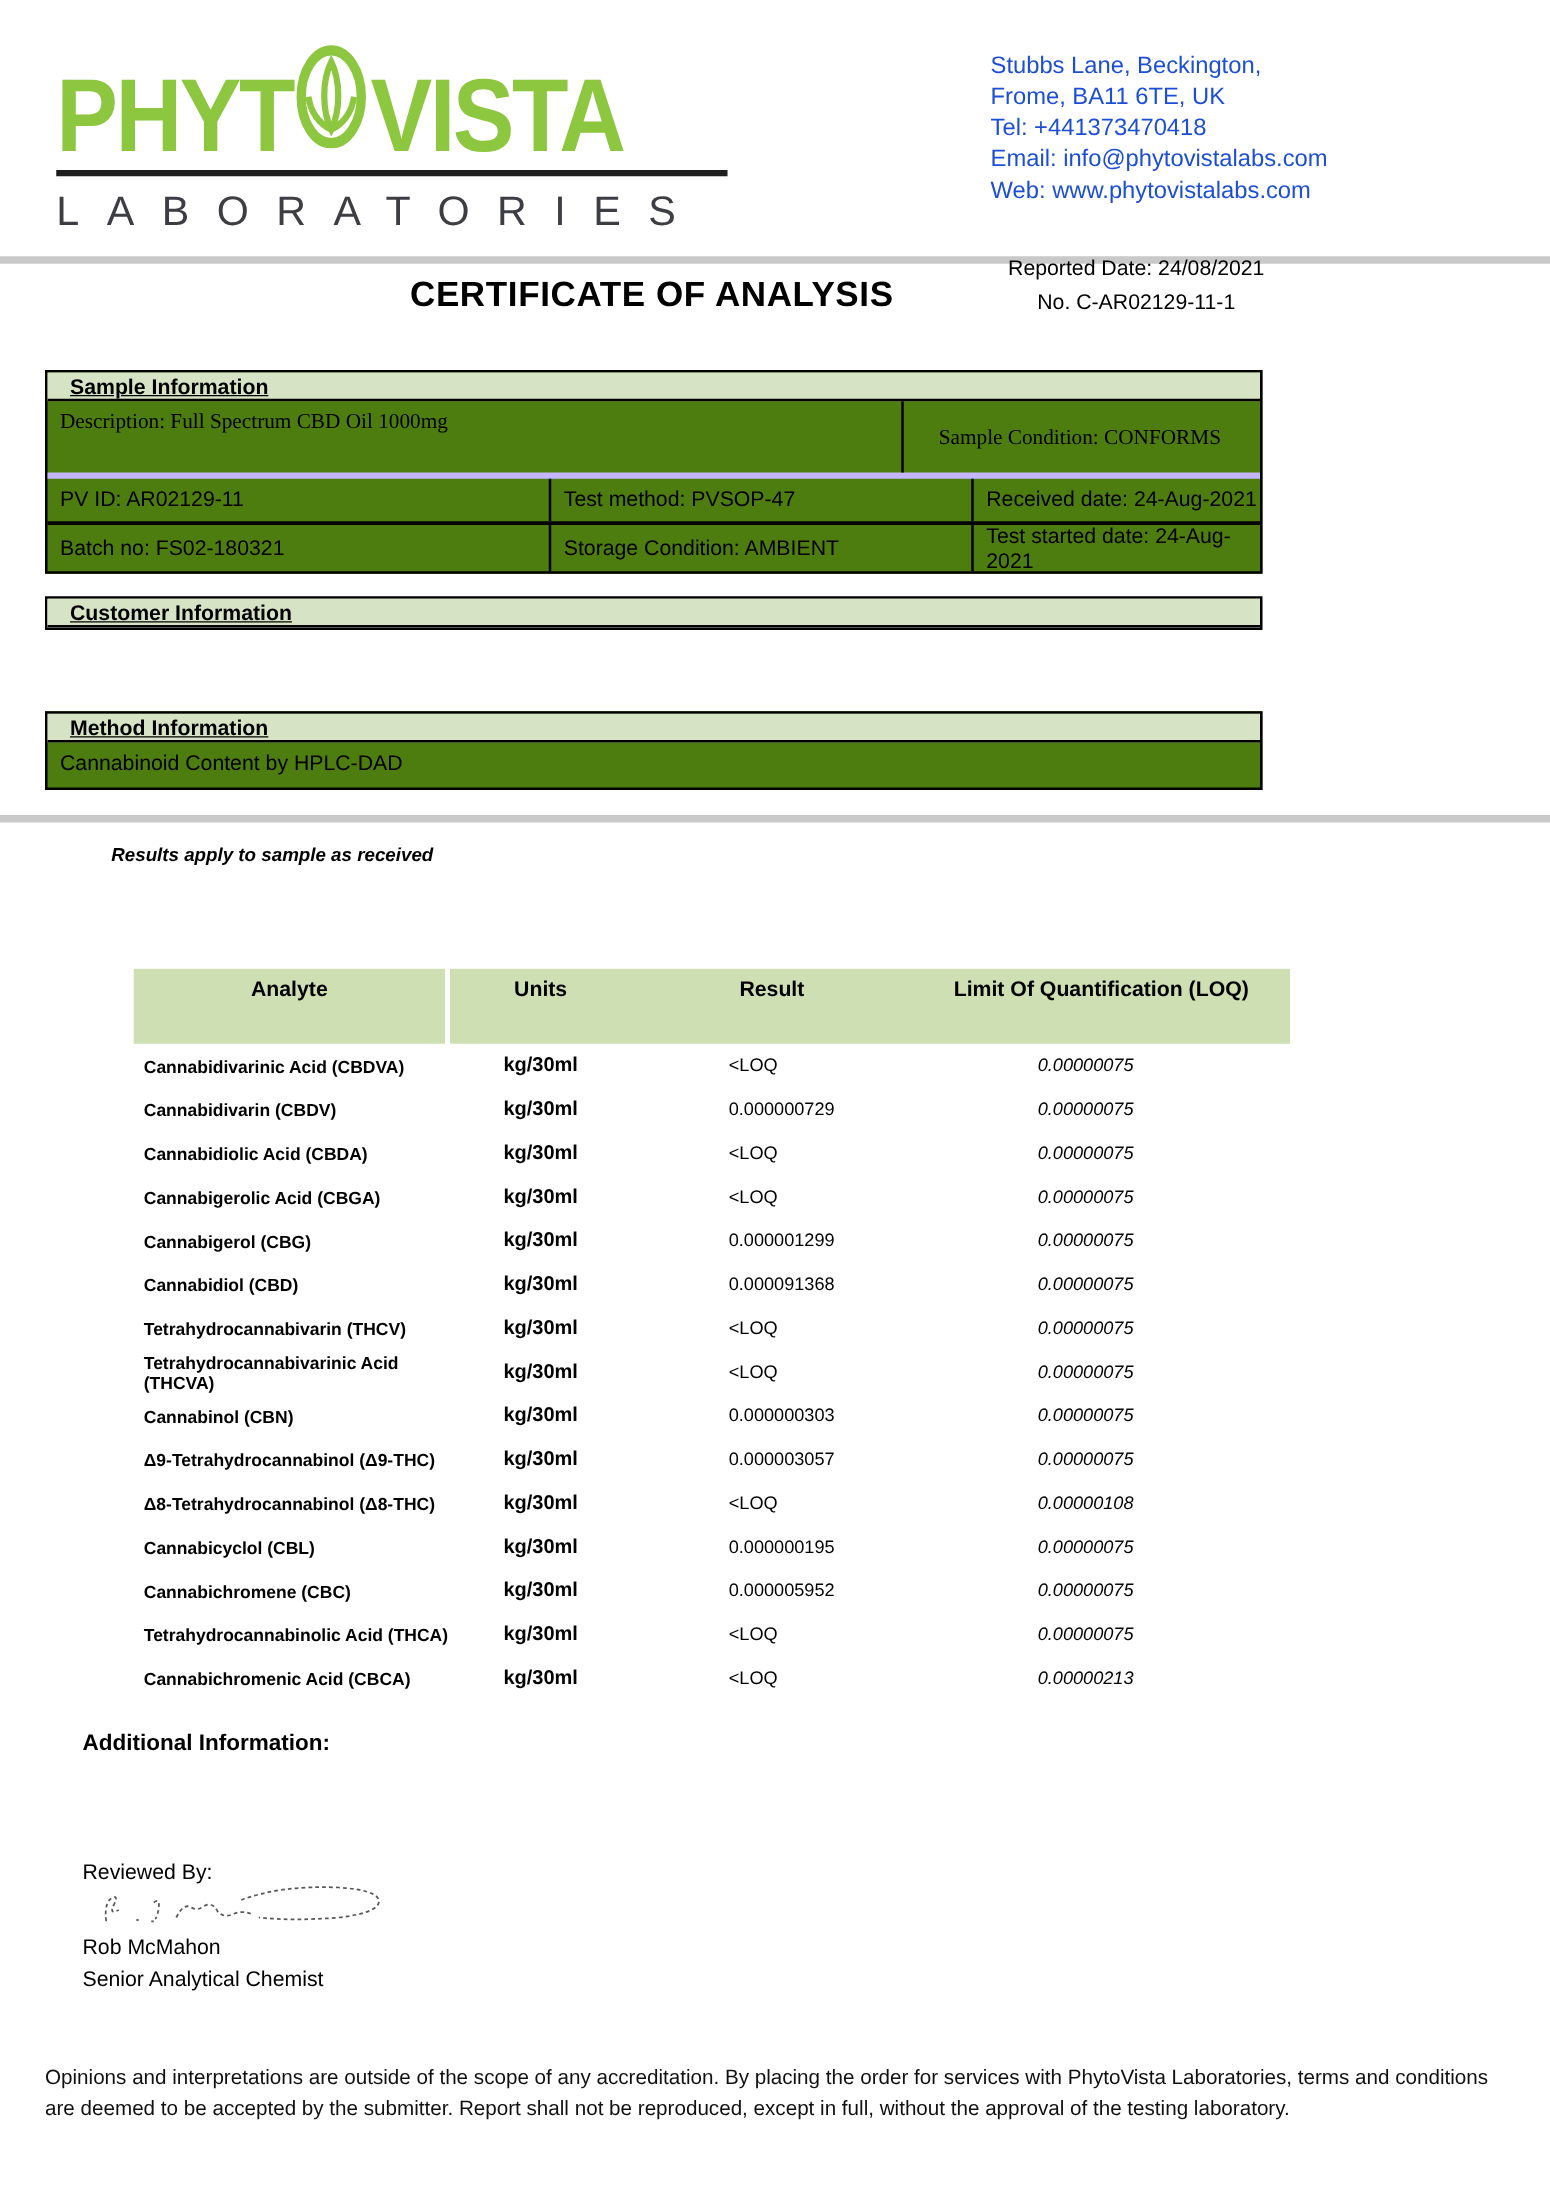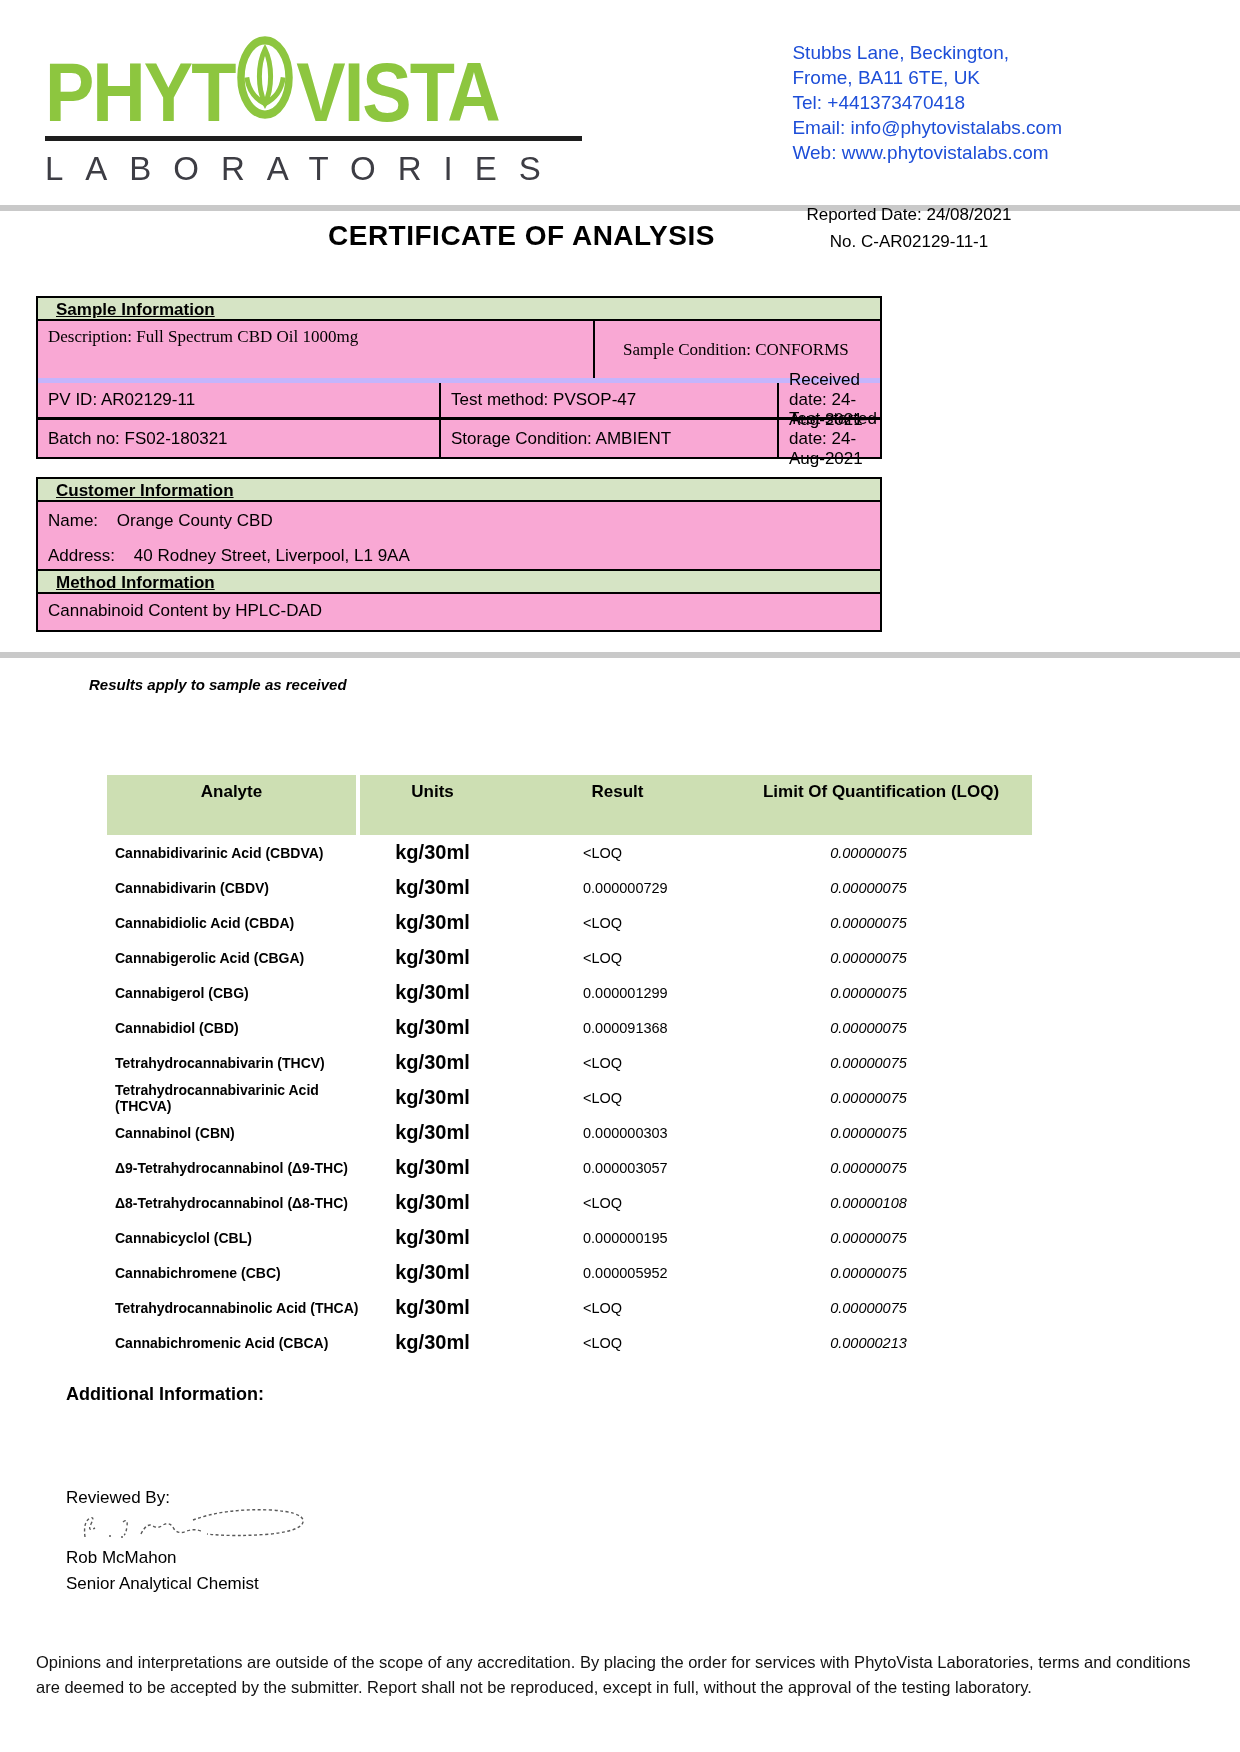--- a/index.html
+++ b/index.html
@@ -32,21 +32,21 @@
     position:absolute;top:40px;right:178px;text-align:left;
     font-size:19px;line-height:25px;color:#1d4ed8;
   }
   .rule{position:absolute;left:0;right:0;height:6px;background:var(--rule-gray);}
   .rule1{top:205px;}
   .rule2{top:652px;}
   
   .coa-title{position:absolute;left:328px;top:220px;font-size:28px;font-weight:bold;letter-spacing:0.5px;}
   .report-meta{position:absolute;left:800px;top:201px;width:218px;text-align:center;font-size:17px;line-height:27px;}
   
-  .box{position:absolute;left:36px;width:846px;border:2.5px solid #000;background:#f9a8d4;}
+  .box{position:absolute;left:36px;width:974px;border:2.5px solid #000;background:#4d7c0f;}
   .sample-box{top:296px;}
   .customer-box{top:477px;}
   .method-box{top:569px;}
   .bar{
     background:var(--section-green);height:23px;line-height:23px;
     border-bottom:2.5px solid #000;padding-left:18px;
     font-size:17px;font-weight:bold;
   }
   .bar span{text-decoration:underline;}
   .desc-row{display:flex;height:62px;border-bottom:5px solid #c4b5fd;font-family:Liberation Serif, serif;}
@@ -73,21 +73,21 @@
     text-align:center;padding-top:7px;font-size:17px;font-weight:bold;
   }
   .rh-gap{width:4px;background:#ffffff;}
   .rh-block2{flex:1;background:var(--table-header-green);display:flex;padding-top:7px;font-size:17px;font-weight:bold;}
   .rh-units{width:145px;text-align:center;}
   .rh-result{width:225px;text-align:center;}
   .rh-loq{flex:1;text-align:center;}
   .results-body{position:absolute;left:107px;top:835px;width:925px;}
   .trow{display:flex;height:35px;align-items:center;}
   .c-analyte{width:253px;padding-left:8px;font-size:14px;font-weight:bold;}
-  .c-units{width:145px;text-align:center;font-size:20px;font-weight:bold;}
+  .c-units{width:145px;text-align:center;font-size:16px;font-weight:bold;}
   .c-result{width:225px;padding-left:78px;font-size:14.5px;}
   .c-loq{flex:1;text-align:center;padding-right:25px;font-size:14.5px;font-style:italic;}
   
   .additional{position:absolute;left:66px;top:1384px;font-size:18px;font-weight:bold;}
   .reviewed{position:absolute;left:66px;top:1488px;font-size:17px;}
   .signature{position:absolute;left:75px;top:1504px;}
   .signoff-name{position:absolute;left:66px;top:1548px;font-size:17px;}
   .signoff-title{position:absolute;left:66px;top:1574px;font-size:17px;}
   .footer{position:absolute;left:36px;top:1650px;width:1182px;font-size:16.5px;line-height:25px;color:#111;}
 </style>
@@ -144,30 +144,20 @@
     <div class="info-cell ic-1">Batch no: FS02-180321</div>
     <div class="info-cell ic-2">Storage Condition: AMBIENT</div>
     <div class="info-cell ic-3">Test started date: 24-Aug-2021</div>
   </div>
 </div>
 
 <div class="box customer-box">
   <div class="bar">
     <span>Customer Information</span>
   </div>
-  <div class="cust-content">
-    <div class="cust-line">
-      <span class="cust-label">Name:</span>
-      <span class="cust-value">Orange County CBD</span>
-    </div>
-    <div class="cust-line">
-      <span class="cust-label">Address:</span>
-      <span class="cust-value">40 Rodney Street, Liverpool, L1 9AA</span>
-    </div>
-  </div>
 </div>
 
 <div class="box method-box">
   <div class="bar">
     <span>Method Information</span>
   </div>
   <div class="method-content">Cannabinoid Content by HPLC-DAD</div>
 </div>
 
 <div class="rule rule2"></div>

